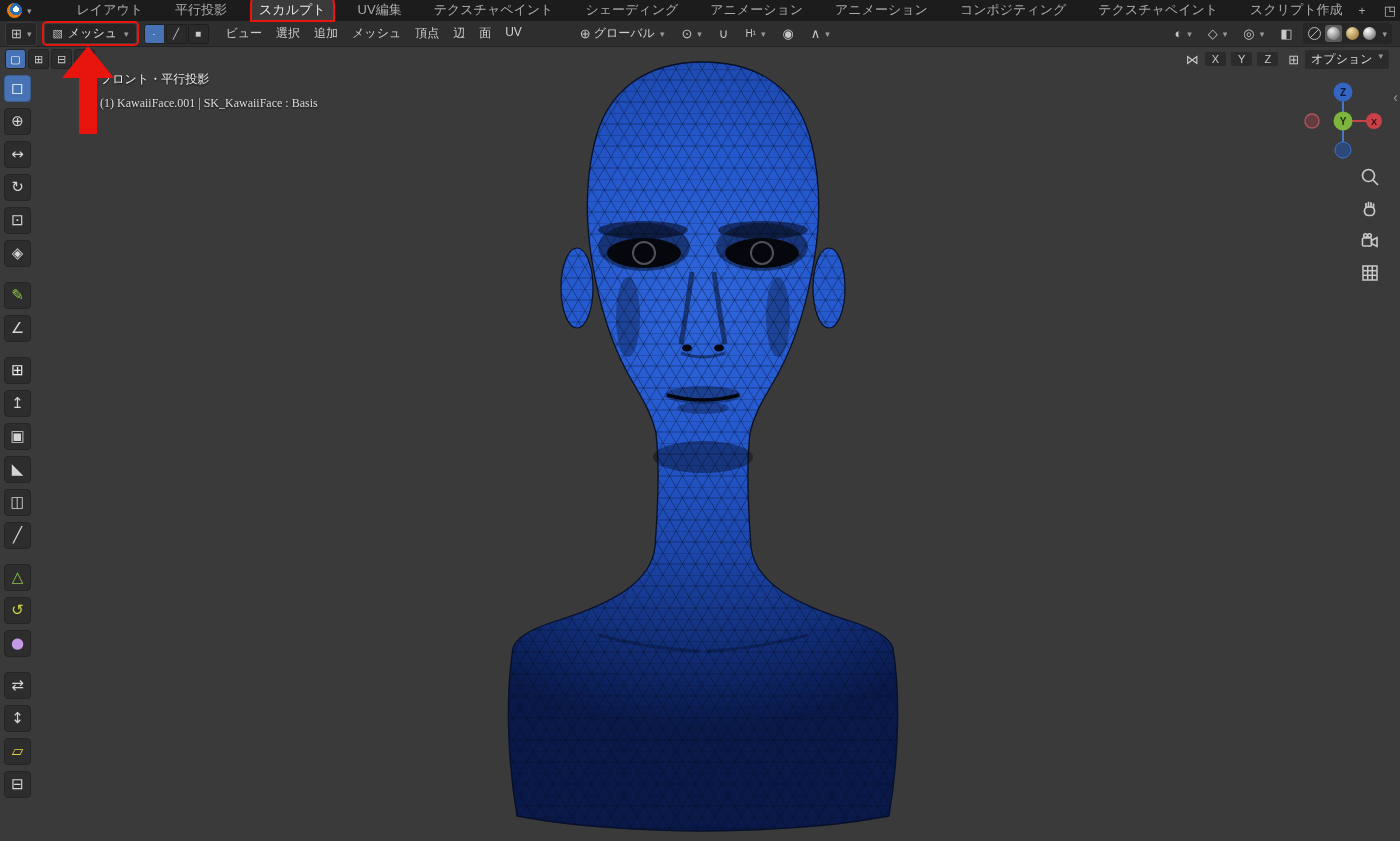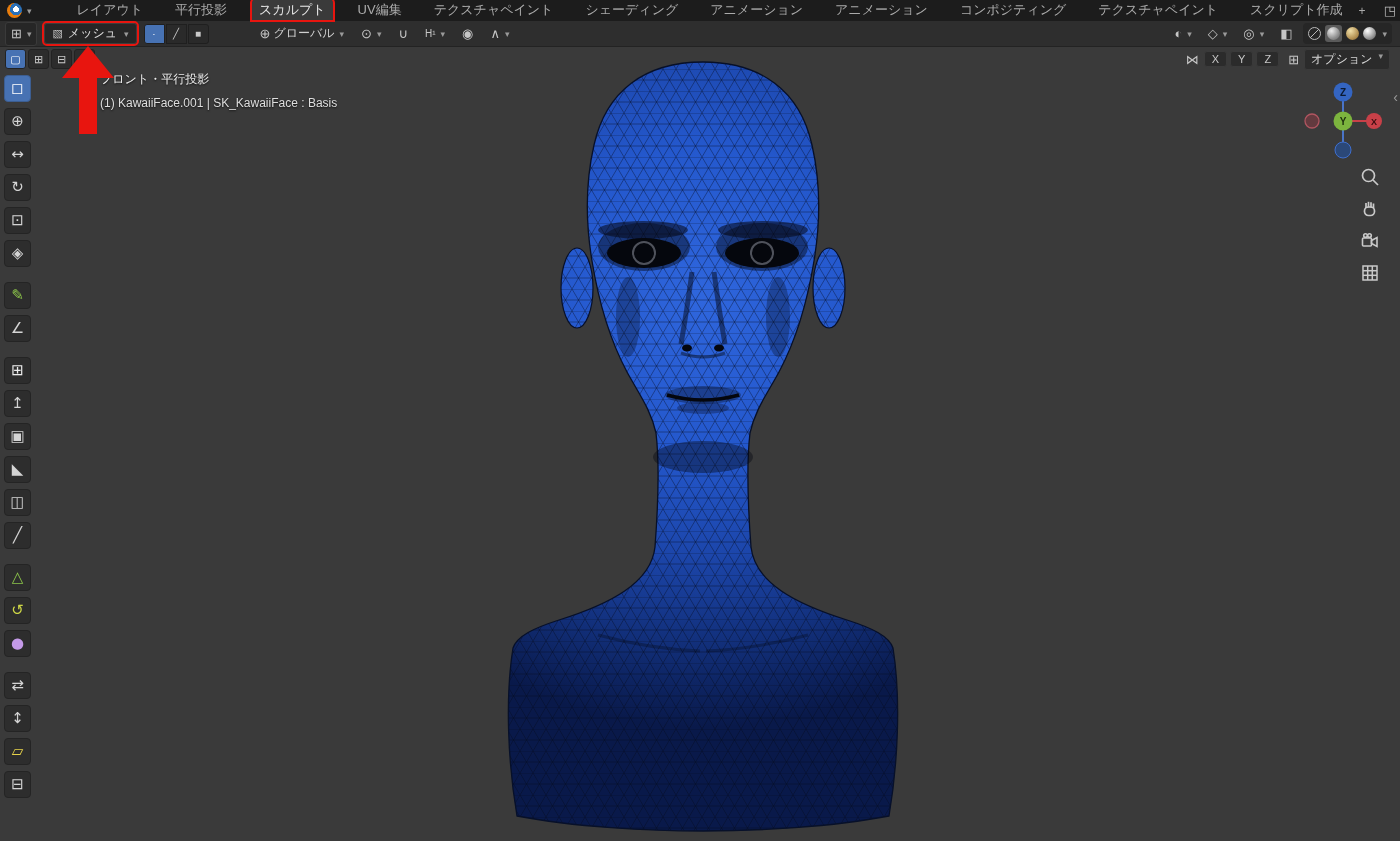--- a/index.html
+++ b/index.html
@@ -60,21 +60,21 @@
   .axisbtn{background:#2b2b2b;border:1px solid #3a3a3a;border-radius:3px;
     padding:1px 7px;color:#c8c8c8;font-size:11px;}
   .optbtn{display:inline-flex;align-items:flex-start;gap:4px;color:#d6d6d6;padding:1px 6px;
     background:#2b2b2b;border:1px solid #3a3a3a;border-radius:3px;}
   
   .viewport{position:absolute;top:47px;left:0;right:0;bottom:0;background:#3a3a3a;z-index:1;}
   .mesh-svg{position:absolute;inset:0;width:100%;height:100%;}
   .vp-text{position:absolute;left:100px;color:#ececec;z-index:5;
     text-shadow:0 1px 2px rgba(0,0,0,.75);font-size:12px;}
   .vp-text.l1{top:24px;}
-  .vp-text.l2{top:49px;color:#dedede;}
+  .vp-text.l2{top:49px;color:#dedede;font-family:Liberation Serif, serif;}
   
   .toolcol{position:absolute;top:28px;left:4px;width:32px;display:flex;
     flex-direction:column;gap:6px;z-index:5;}
   .tool{width:27px;height:27px;border-radius:4px;background:#2d2d2d;border:1px solid #242424;
     display:flex;align-items:center;justify-content:center;padding:0;}
   .tool.active{background:#4772b3;border-color:#35movies;}
   .tool.active{border-color:#3c5e92;}
   .tool.gap{margin-top:9px;}
   .tglyph{font-size:15px;line-height:1;color:#d4d4d4;font-family:"DejaVu Sans",sans-serif;}
   
@@ -120,20 +120,30 @@
   <span class="mode-btn annotated">
     <span class="hicon" style="font-size:11px">▧</span>
     <span>メッシュ</span>
     <span class="chev">▾</span>
   </span>
   <span class="selmode" id="select-modes">
       <span class="sm">∙</span>
       <span class="sm">╱</span>
       <span class="sm">■</span>
     </span>
+  <div class="hmenus" id="header-menus">
+      <span class="menu-item">ビュー</span>
+      <span class="menu-item">選択</span>
+      <span class="menu-item">追加</span>
+      <span class="menu-item">メッシュ</span>
+      <span class="menu-item">頂点</span>
+      <span class="menu-item">辺</span>
+      <span class="menu-item">面</span>
+      <span class="menu-item">UV</span>
+    </div>
   <div class="hcenter">
     <span class="hbtn">
       <span class="hicon">⊕</span>
       <span>グローバル</span>
       <span class="chev">▾</span>
     </span>
     <span class="hbtn">
       <span class="hicon">⊙</span>
         <span class="chev">▾</span>
     </span>

